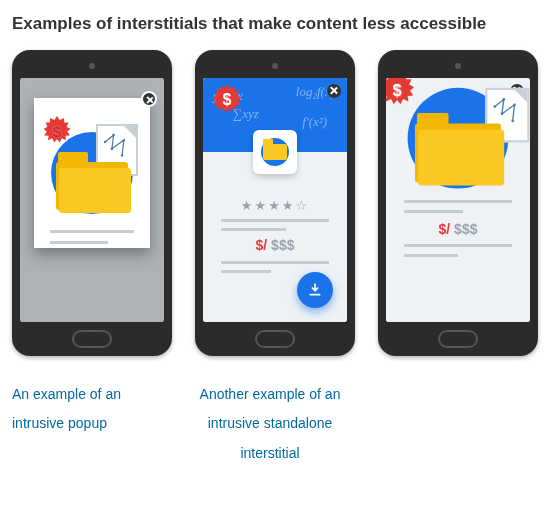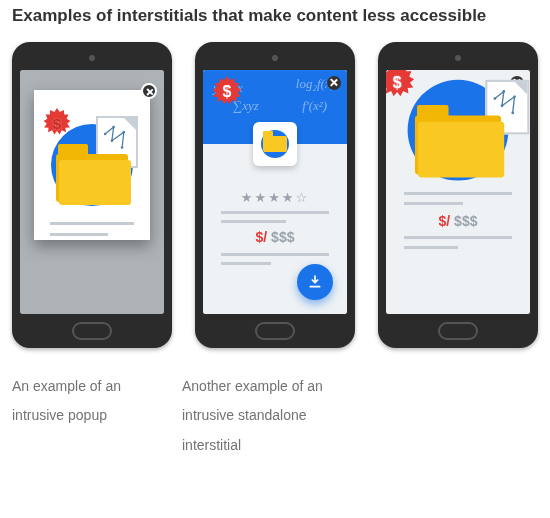--- a/index.html
+++ b/index.html
@@ -1,17 +1,17 @@
 <!DOCTYPE html>
 <html><head>
 <meta charset="utf-8">
 <style>
   * { box-sizing: border-box; margin: 0; padding: 0; }
   body { font-family: Arial, Helvetica, sans-serif; background: #fff; width: 550px; }
-  .container { padding: 6px 12px 20px; }
+  .container { padding: 6px 12px 20px; margin-top: 8px; }
   .heading { font-size: 17px; font-weight: bold; color: #333; margin-bottom: 16px; }
   .row { display: flex; justify-content: space-between; gap: 14px; margin-bottom: 24px; }
   .phone { width: 160px; height: 306px; background: #2b2b2b; border-radius: 18px; padding: 28px 8px 34px; position: relative; box-shadow: 0 2px 4px rgba(0,0,0,.3); }
   .screen { width: 100%; height: 100%; background: #eef2f5; border-radius: 3px; overflow: hidden; position: relative; }
   .camera { position: absolute; top: 13px; left: 50%; transform: translateX(-50%); width: 6px; height: 6px; background: #555; border-radius: 50%; }
   .homebtn { position: absolute; bottom: 8px; left: 50%; transform: translateX(-50%); width: 40px; height: 18px; border: 2px solid #555; border-radius: 10px; }
 
   
   .p1-dim { position: absolute; inset: 0; background: rgba(120,125,130,.55); }
   .p1-bg { position: absolute; inset: 0; }
@@ -57,22 +57,22 @@
   .p3 .badge { left: -4px; top: -6px; width:36px; height:36px; }
   .p3 .paper { right: 4px; }
   .p3 .lines { margin: 12px 18px 8px; }
   .p3 .lines .thin-line{margin:7px 0;}
 
   .p2 .badge2 { position:absolute; top:6px; left:8px; width:32px; height:32px; }
   .p2 .lines { margin: 0 18px; }
   .p2 .lines .thin-line { margin:6px 0; }
 
   .captions { display:flex; gap:14px; }
-  .cap { width:160px; font-size:14px; color:#737373; line-height: 2.1; }
-  .cap.last { width: 176px; margin-left: -4px;}
+  .cap { width:160px; font-size:14px; color:#0369a1; line-height: 2.1; }
+  .cap.last { width: 176px; margin-left: -4px; text-align: center;}
 </style>
 </head>
 <body>
 
 <div class="container">
   <div class="heading">Examples of interstitials that make content less accessible</div>
 
   <div class="row">
 
     <div class="phone">
@@ -120,21 +120,21 @@
     </div>
 
     <div class="phone p2">
       <div class="camera"></div>
       <div class="screen">
         <div class="stand">
           <div class="blue-head">
             <span class="scribble" style="top:10px;left:10px">y=mx</span>
             <span class="scribble" style="top:28px;left:30px">∑xyz</span>
             <span class="scribble" style="top:6px;right:12px">log₂f(x)</span>
-            <span class="scribble" style="top:28px;right:20px">f'(x²)</span>
+            <span class="scribble" style="top:36px;right:20px">f'(x²)</span>
             <div class="badge2">
                 <div class="burst"></div>
                 <span style="position:absolute;inset:0;display:flex;align-items:center;justify-content:center;color:#fff;font-weight:bold;font-size:16px">$</span>
               </div>
             <div class="p2-close"></div>
           </div>
           <div class="app-card">
             <div class="mini-circle"></div>
               <div class="mini-folder"></div>
           </div>

